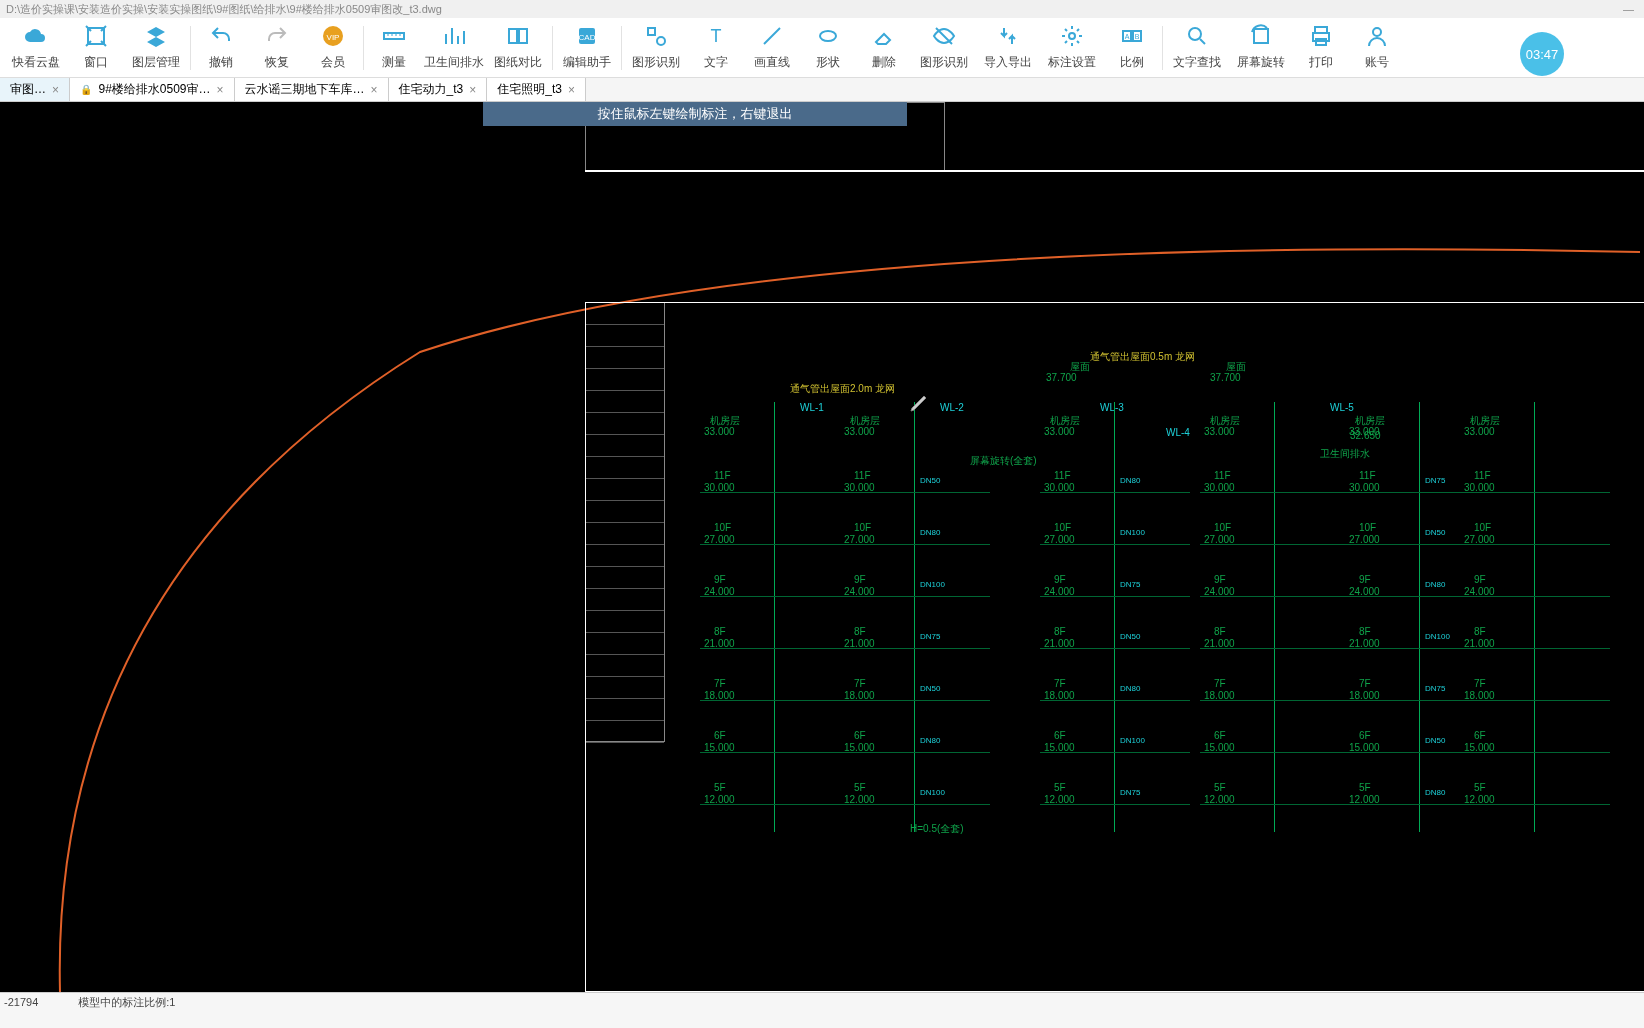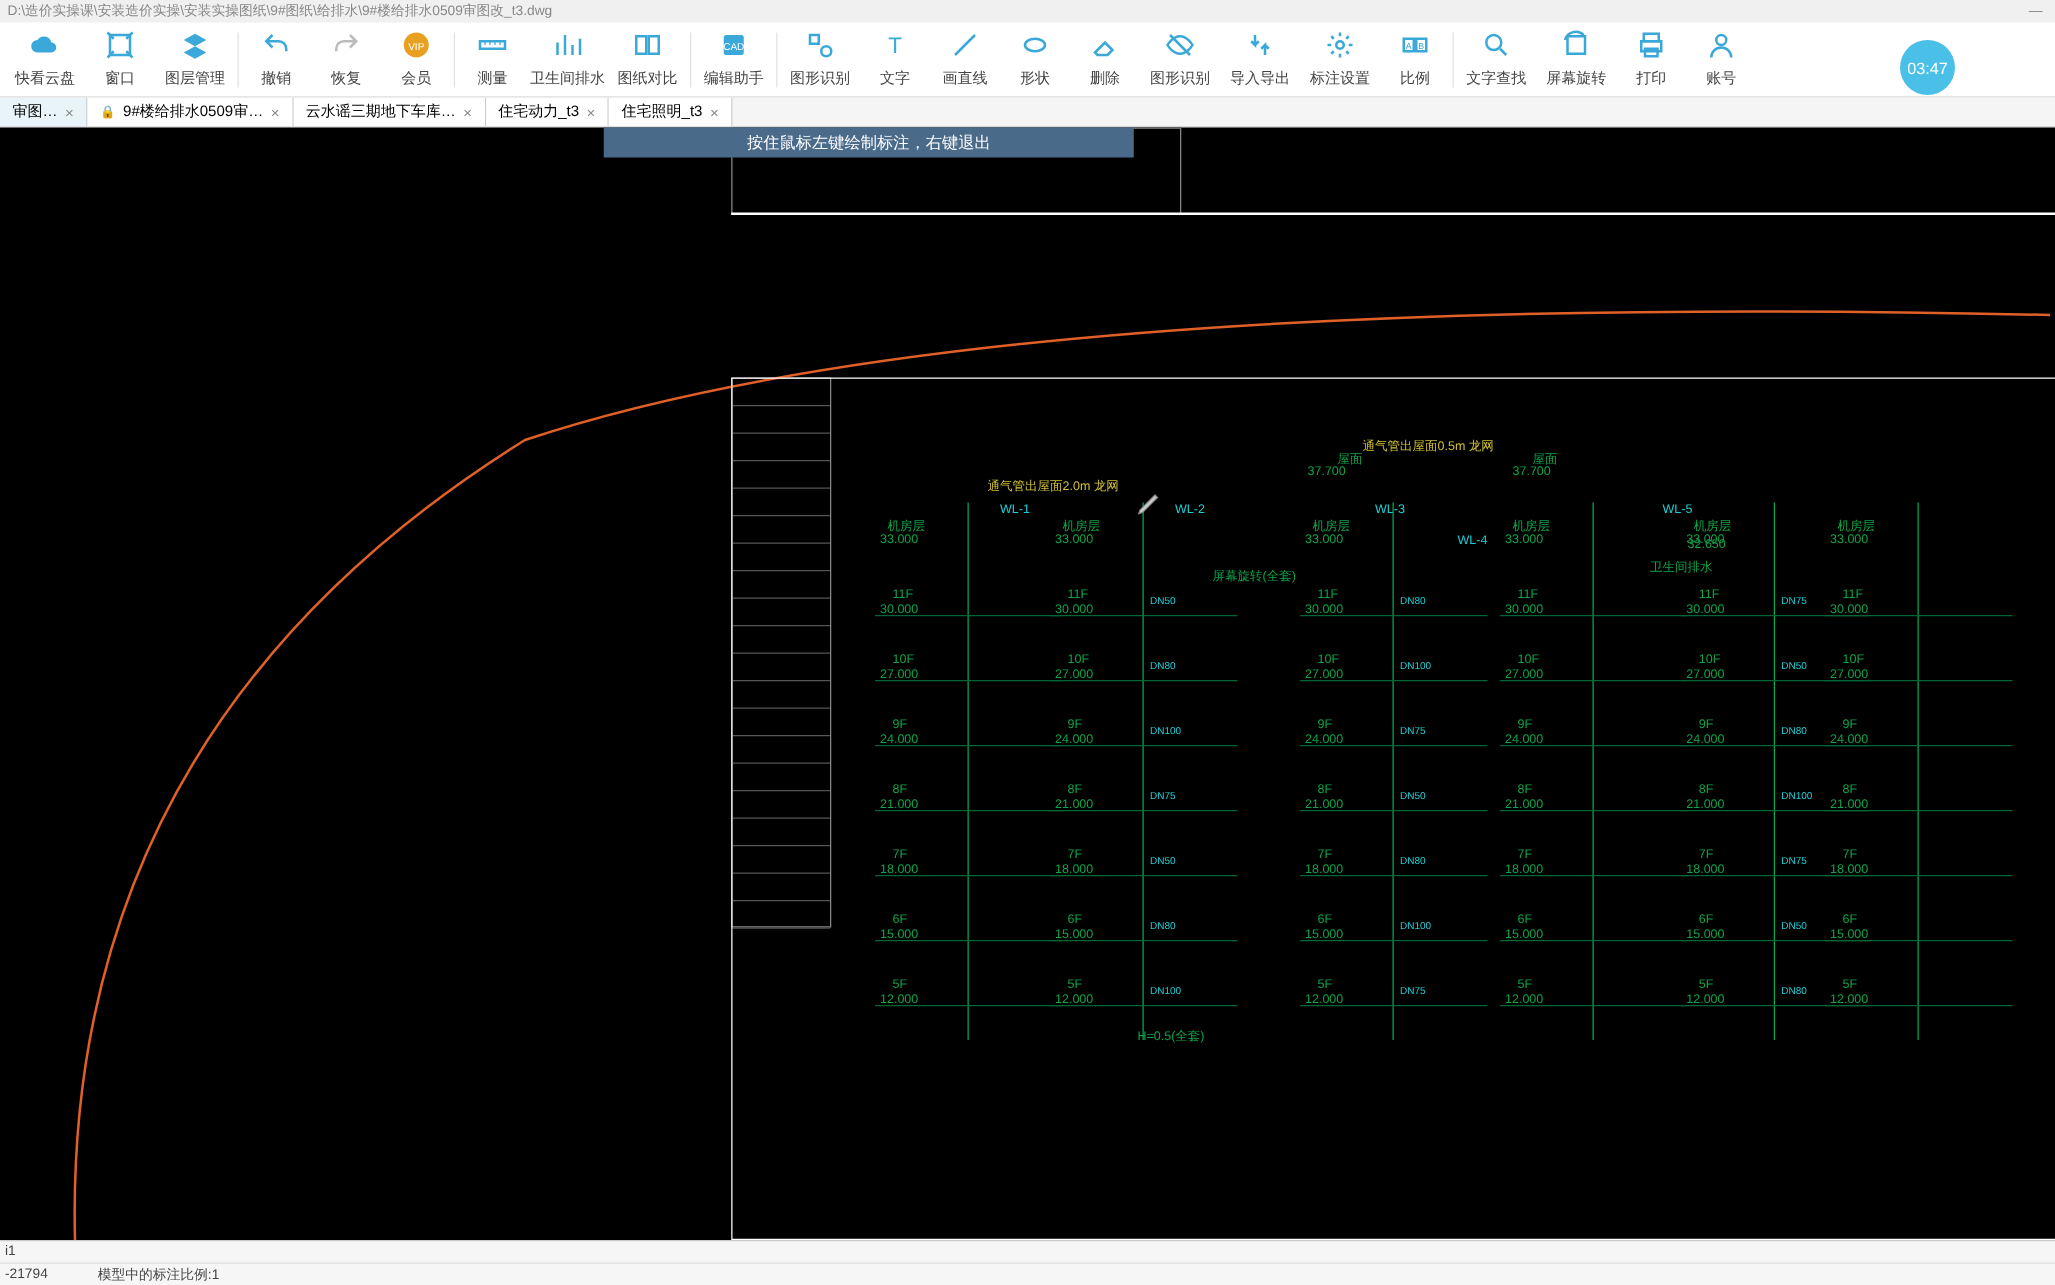--- a/index.html
+++ b/index.html
@@ -603,20 +603,17 @@
     <div class="draw-text" style="left: 1464px; top: 588px;">18.000</div>
     <div style="position: absolute; left: 1460px; top: 650px; width: 150px; height: 1px; background: rgb(0, 102, 51);"></div>
     <div class="draw-text" style="left: 1474px; top: 628px;">6F</div>
     <div class="draw-text" style="left: 1464px; top: 640px;">15.000</div>
     <div style="position: absolute; left: 1460px; top: 702px; width: 150px; height: 1px; background: rgb(0, 102, 51);"></div>
     <div class="draw-text" style="left: 1474px; top: 680px;">5F</div>
     <div class="draw-text" style="left: 1464px; top: 692px;">12.000</div>
   </div>
 
 <div class="status-bar">
-  <div class="row1">
-      <span>i1</span>
-    </div>
   <div class="row2">
     <span>-21794</span>
     <span>模型中的标注比例:1</span>
   </div>
 </div>
 
 </body></html>

